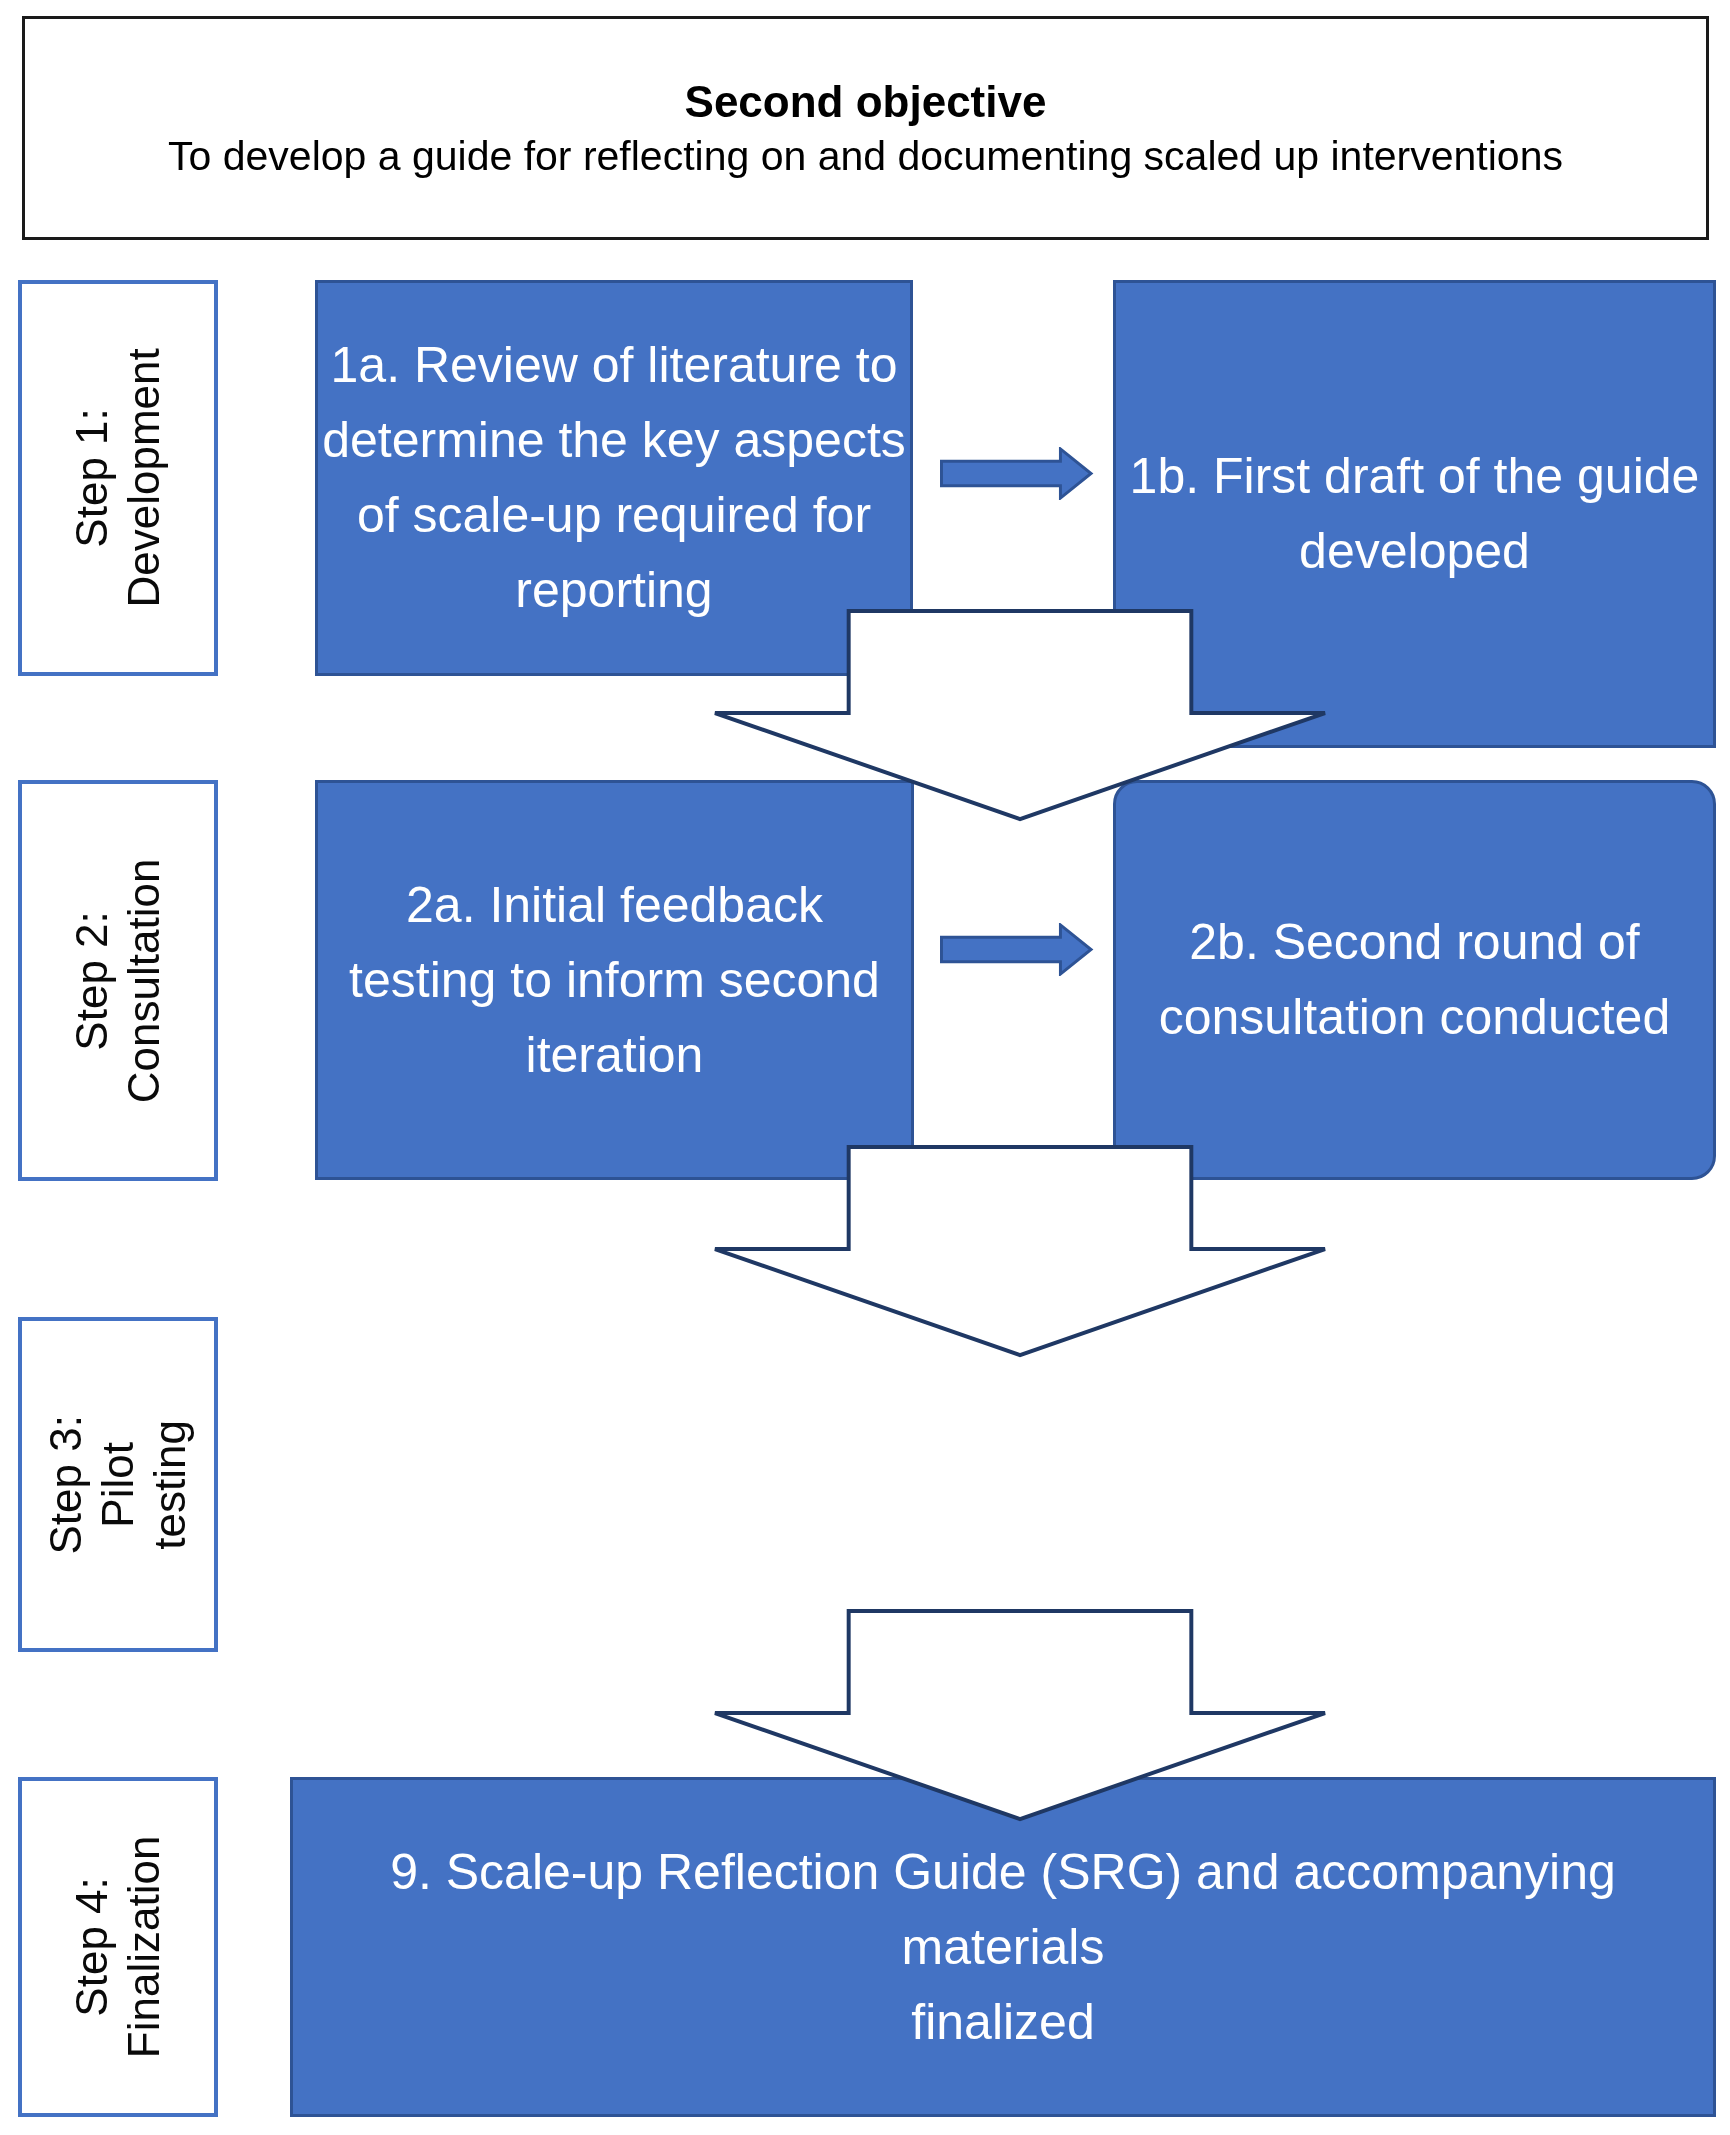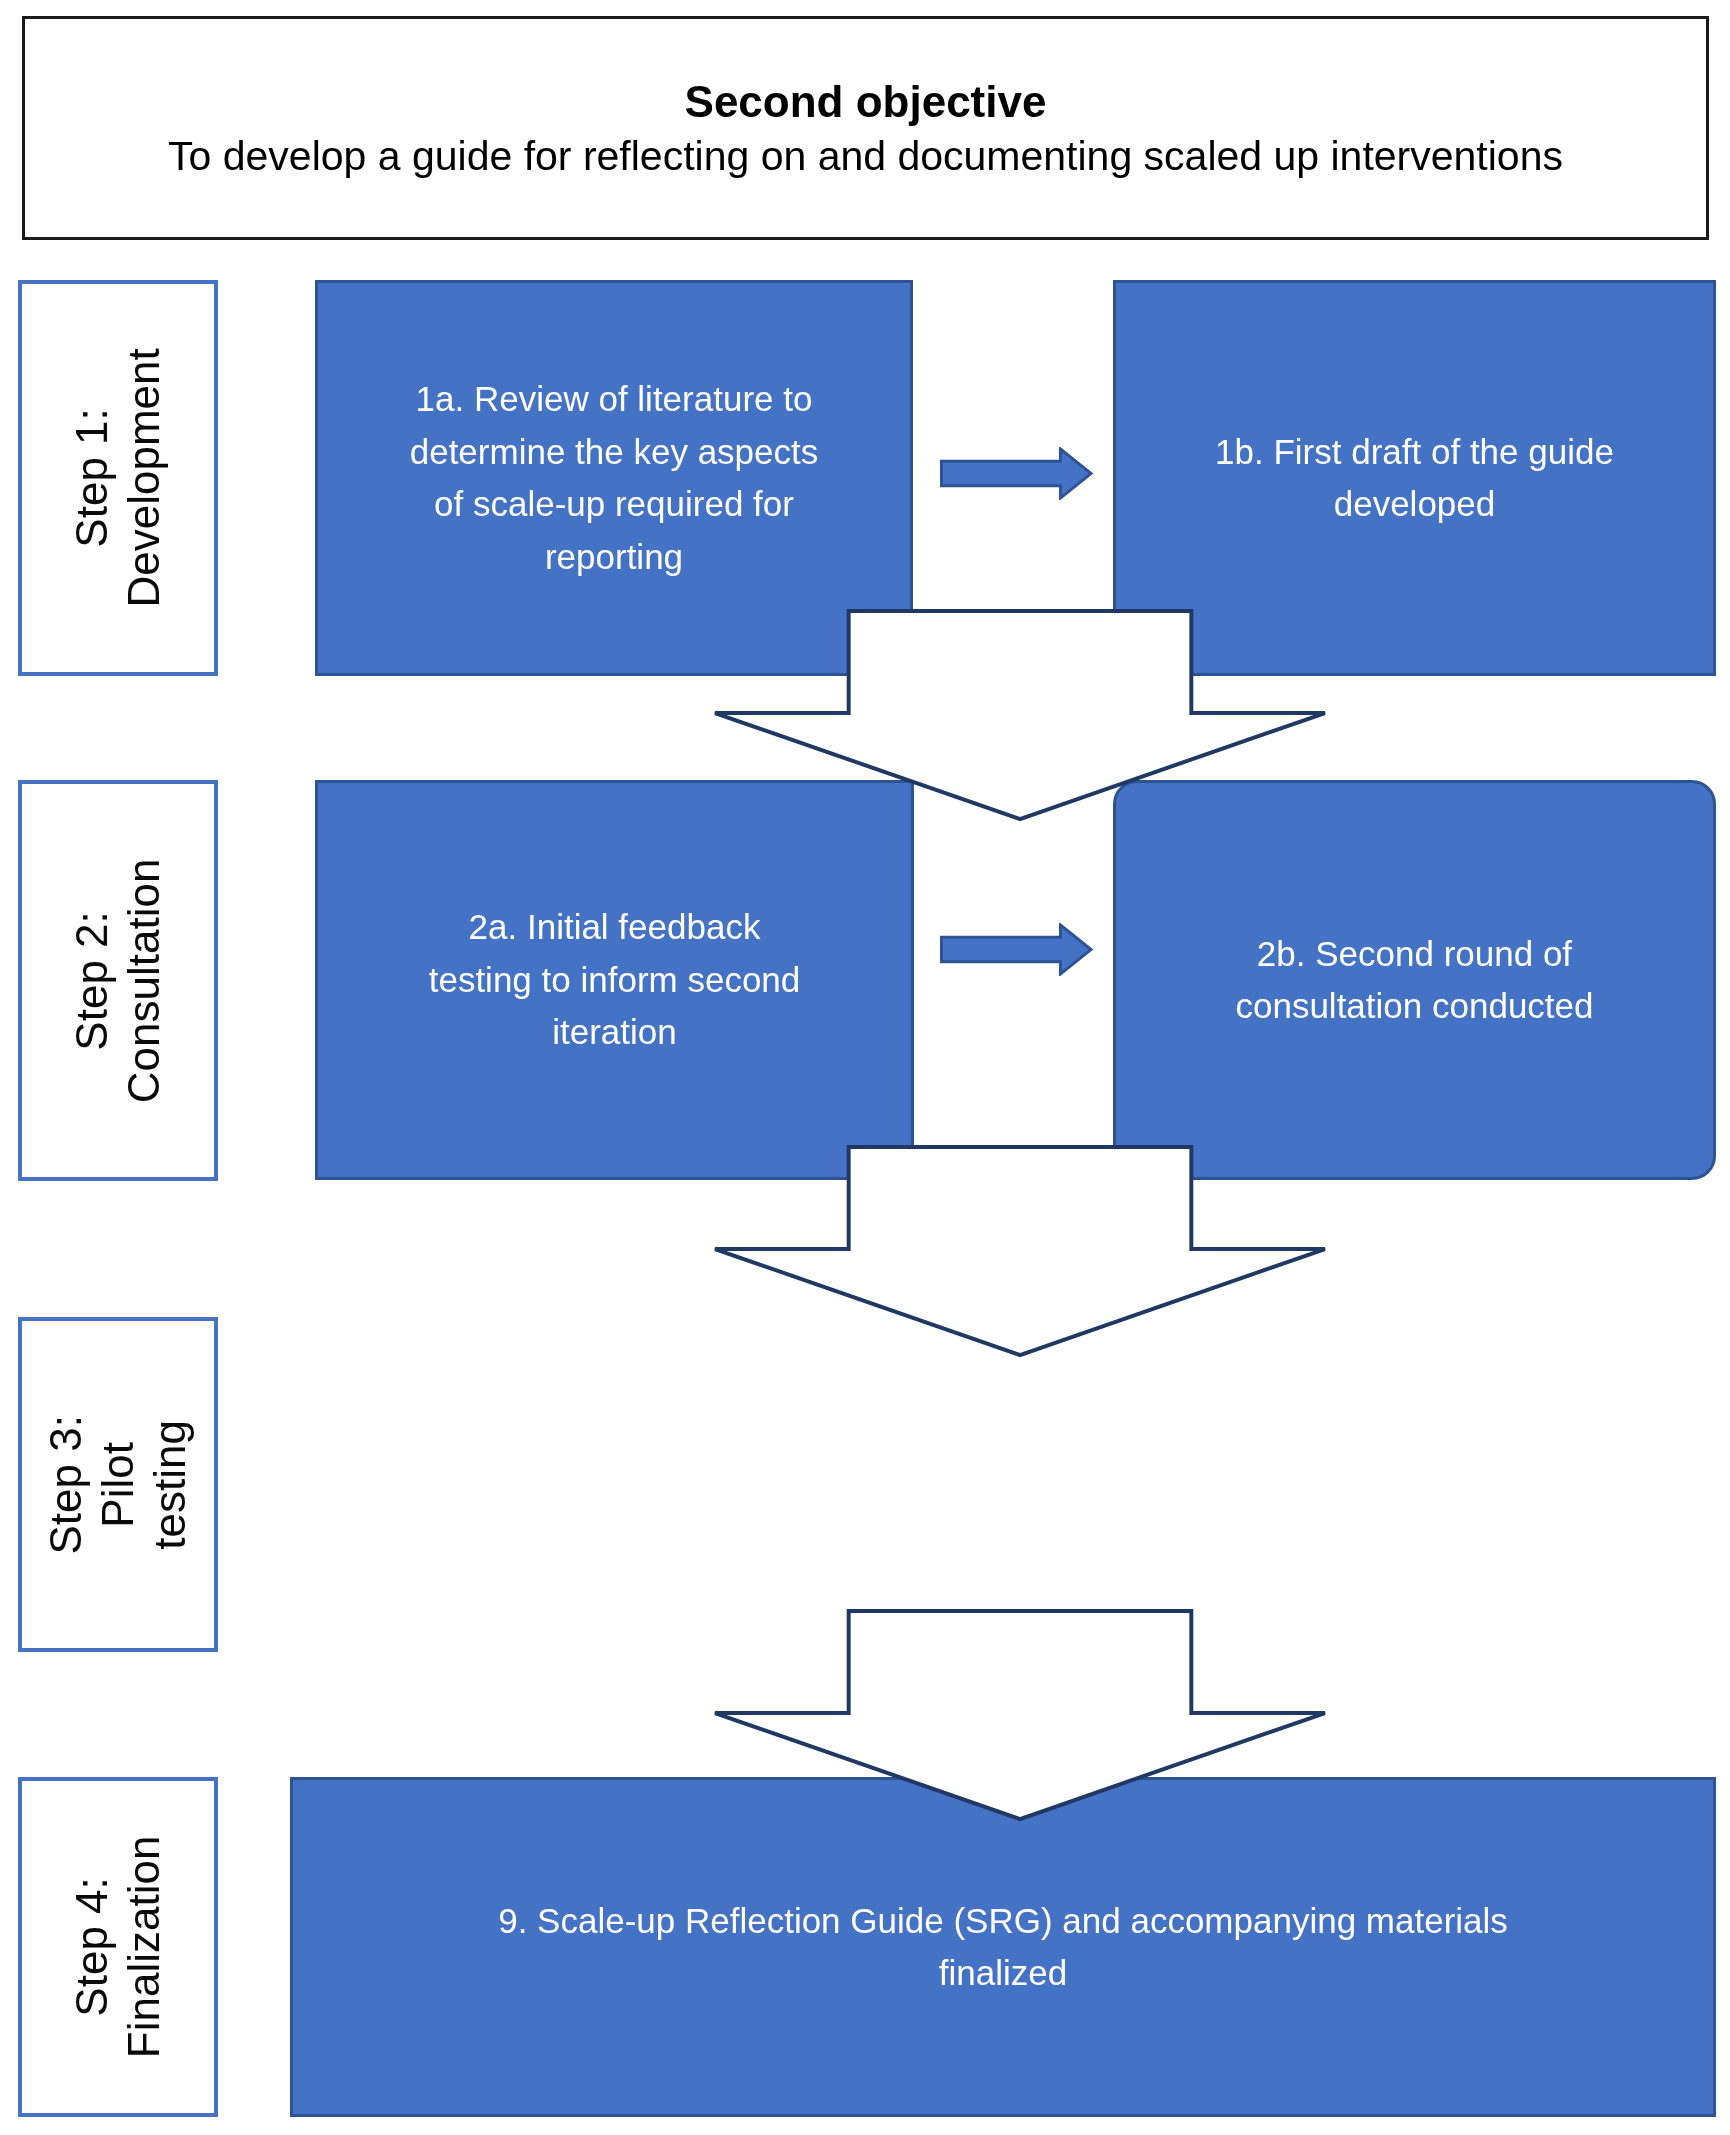--- a/index.html
+++ b/index.html
@@ -61,27 +61,27 @@
 
   
   .bluebox {
     position: absolute;
     background: var(--box-fill);
     border: 3px solid var(--box-border);
     box-sizing: border-box;
     color: #ffffff;
     display: flex; align-items: center; justify-content: center;
     text-align: center;
-    font-size: 35px;
+    font-size: 50px;
     line-height: 1.5;
     white-space: pre-line;
     z-index: 2;
   }
   .box-1a { left: 315px;  top: 280px;  width: 598px;  height: 396px; }
-  .box-1b { left: 1113px; top: 280px;  width: 603px;  height: 396px; }
+  .box-1b { left: 1113px; top: 280px;  width: 603px;  height: 468px; }
   .box-2a { left: 315px;  top: 780px;  width: 599px;  height: 400px; }
   .box-2b { left: 1113px; top: 780px;  width: 603px;  height: 400px; border-radius: 24px; }
   .box-3  { left: 300px;  top: 1317px; width: 1388px; height: 327px; }
   .box-4  { left: 290px;  top: 1777px; width: 1426px; height: 340px; }
 
   
   .big-arrow {
     position: absolute;
     left: 713px; width: 614px; height: 213px;
     z-index: 5;

